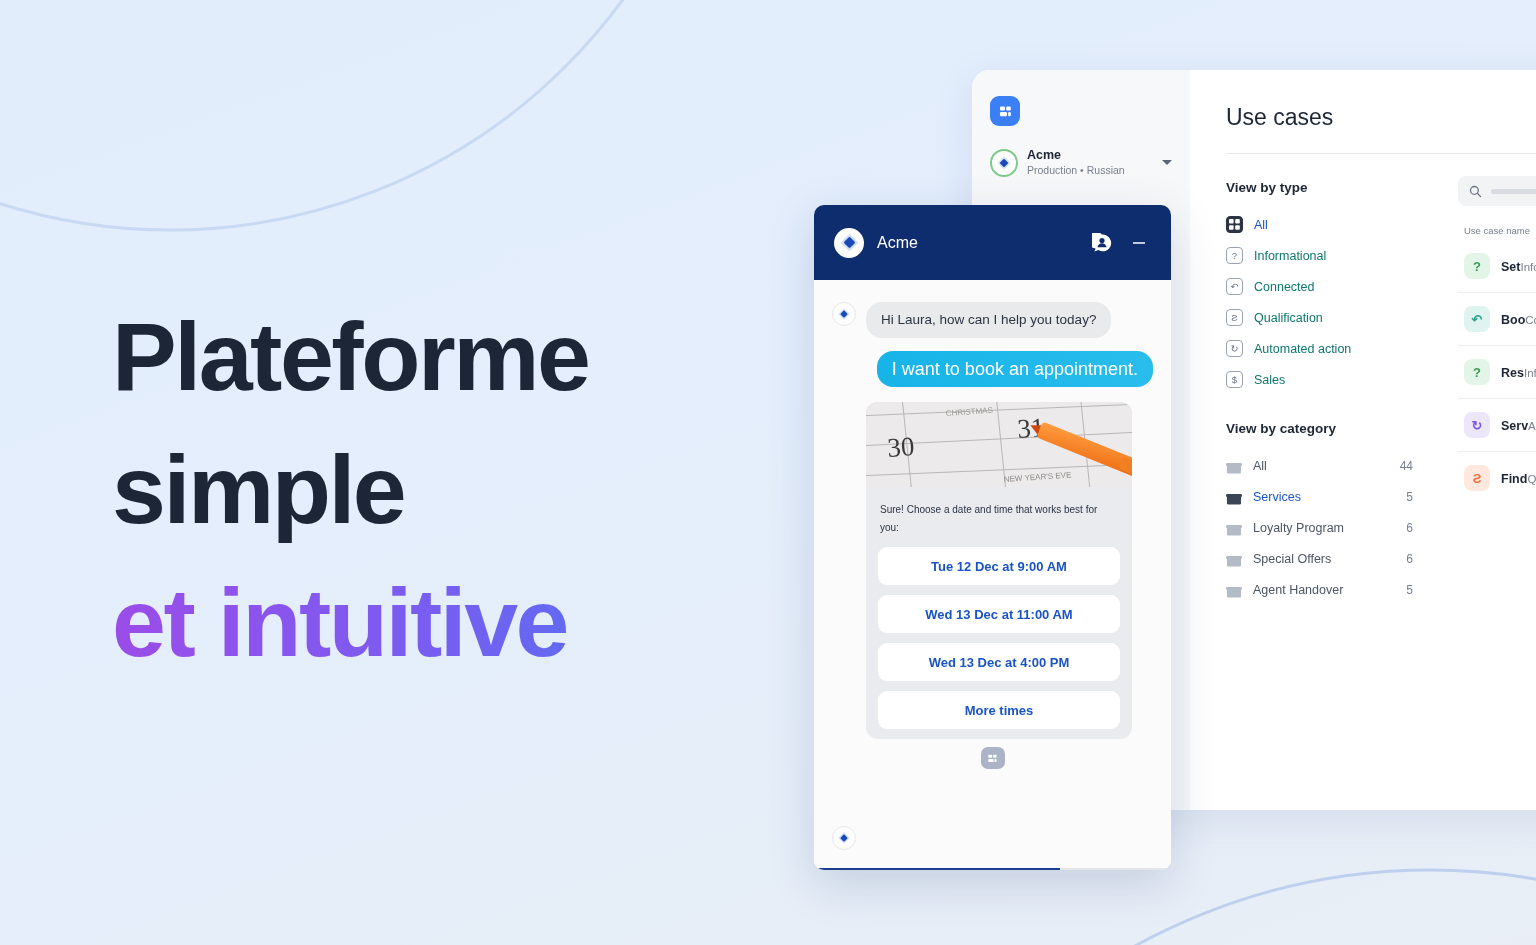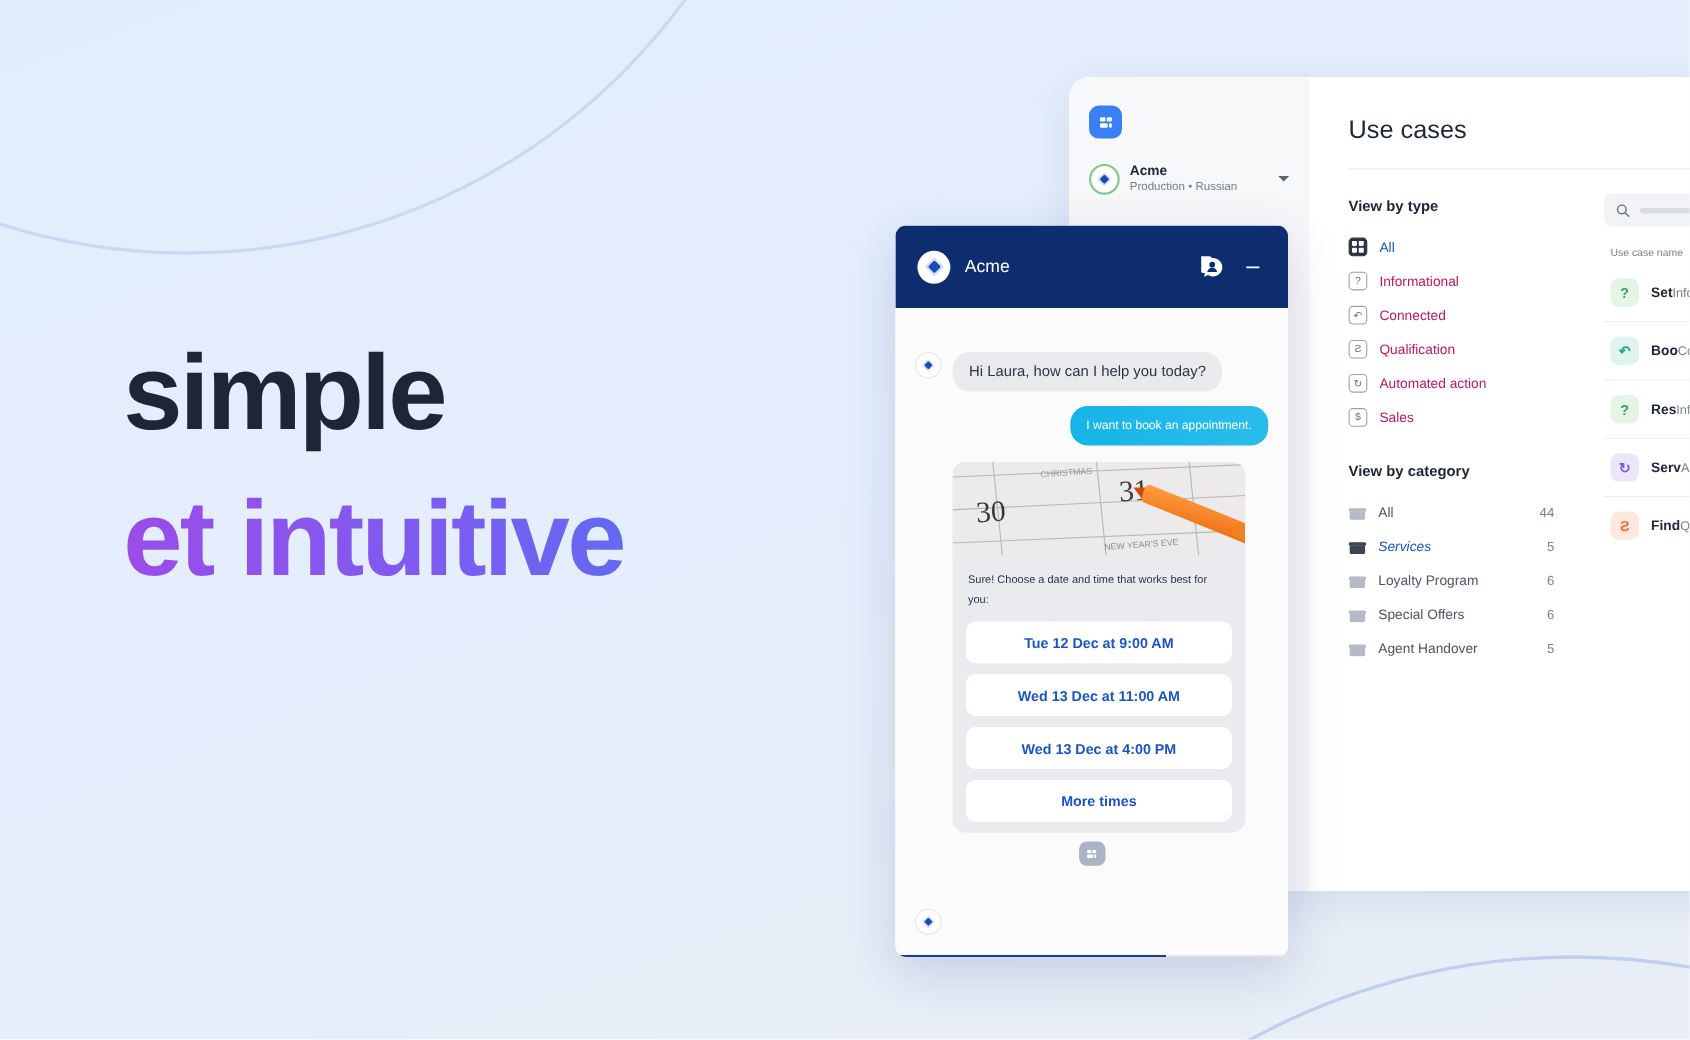--- a/index.html
+++ b/index.html
@@ -75,27 +75,27 @@
   .filters { width: 250px; flex: none; padding: 26px 0 0 36px; }
   .filter-head { font-size: 13.5px; font-weight: bold; color: #1d2636; margin-bottom: 14px; }
   .filter-row { display: flex; align-items: center; gap: 11px; height: 31px; }
   .fi-box {
     width: 17px; height: 17px; border-radius: 4px;
     border: 1.3px solid #9aa3b0;
     display: flex; align-items: center; justify-content: center;
     font-size: 9.5px; color: #6b7482; flex: none;
   }
   .fi-box.active { background: #2b3444; border-color: #2b3444; }
-  .filter-label { font-size: 12.5px; color: #be185d; }
+  .filter-label { font-size: 12.5px; color: #0f766e; }
   .filter-row.active .filter-label { color: #1a54c4; }
   .filters .cat-head { margin-top: 26px; }
   .cat-row { display: flex; align-items: center; gap: 11px; height: 31px; }
   .folder { width: 16px; height: 12px; flex: none; }
   .cat-label { font-size: 12.5px; color: #4c5563; flex: 1; }
-  .cat-row.active .cat-label { color: #1a54c4; font-style: italic; }
+  .cat-row.active .cat-label { color: #1a54c4; }
   .cat-count { font-size: 12px; color: #77808d; padding-right: 27px; }
 
   .uclist { flex: 1; padding: 22px 0 0 18px; min-width: 0; }
   .search {
     height: 30px; background: #f2f3f5; border-radius: 8px;
     display: flex; align-items: center; gap: 9px; padding: 0 11px;
   }
   .search-ph { height: 5px; border-radius: 3px; background: #d8dce2; flex: 1; }
   .uc-colhead { font-size: 9.5px; color: #77808d; margin: 19px 0 4px 6px; white-space: nowrap; }
   .uc-row { display: flex; align-items: center; gap: 11px; padding: 13px 0 13px 6px; border-top: 1px solid #edeff2; }
@@ -124,39 +124,39 @@
     display: flex; align-items: center; padding: 0 20px; gap: 13px;
   }
   .chat-logo {
     width: 30px; height: 30px; border-radius: 50%; background: #fff;
     display: flex; align-items: center; justify-content: center; flex: none;
   }
   .chat-title { font-size: 16px; color: #fff; flex: 1; }
   .hdr-icon { width: 24px; height: 24px; display: flex; align-items: center; justify-content: center; }
 
   .chat-body {
-    flex: 1; background: #fbfbfc; padding: 40px 18px 0 18px;
+    flex: 1; background: #fbfbfc; padding: 22px 18px 0 18px;
     position: relative; overflow: hidden;
   }
   .msg-row { display: flex; align-items: flex-start; gap: 10px; margin-bottom: 13px; }
   .bot-avatar {
     width: 24px; height: 24px; border-radius: 50%; background: #fff;
     border: 1px solid #e4e7ec; flex: none;
     display: flex; align-items: center; justify-content: center;
   }
   .bubble-bot {
     background: #e9eaec; color: #2b3444;
     border-radius: 16px; padding: 9px 15px;
     font-size: 13.5px; line-height: 18px;
   }
   .msg-row.user { justify-content: flex-end; margin-bottom: 15px; }
   .bubble-user {
     background: linear-gradient(90deg, #17b4e8 0%, #29bdec 100%);
     color: #fff; border-radius: 16px; padding: 9px 15px;
-    font-size: 11px; line-height: 18px;
+    font-size: 18px; line-height: 18px;
   }
   .card {
     background: #e9ebee; border-radius: 12px; overflow: hidden;
     width: 266px; margin-left: 34px;
   }
   .card-img { height: 85px; position: relative; overflow: hidden; background: #dfe0e2; }
   .card-text { font-size: 10px; color: #2b3444; line-height: 18px; padding: 14px 14px 10px 14px; }
   .card-btn {
     background: #fff; border-radius: 9px; margin: 0 12px 10px 12px;
     height: 38px; display: flex; align-items: center; justify-content: center;
@@ -181,20 +181,21 @@
 <body>
 
 <div class="bg-arcs">
   <svg width="1536" height="945" viewBox="0 0 1536 945">
     <circle cx="170" cy="-330" r="560" fill="none" stroke="#c8d9f3" stroke-width="3"></circle>
     <circle cx="1430" cy="1480" r="610" fill="none" stroke="#bed0ee" stroke-width="3"></circle>
   </svg>
 </div>
 
 <div class="hero">
+  <div class="hero-line">Plateforme</div>
   <div class="hero-line">simple</div>
   <div class="hero-line accent">et intuitive</div>
 </div>
 
 <div class="dashboard">
 
   <div class="dash-sidebar">
     <div class="app-logo">
       <svg width="17" height="17" viewBox="0 0 17 17">
         <rect x="3" y="3.5" width="5" height="4" rx="1.2" fill="#fff"></rect>

